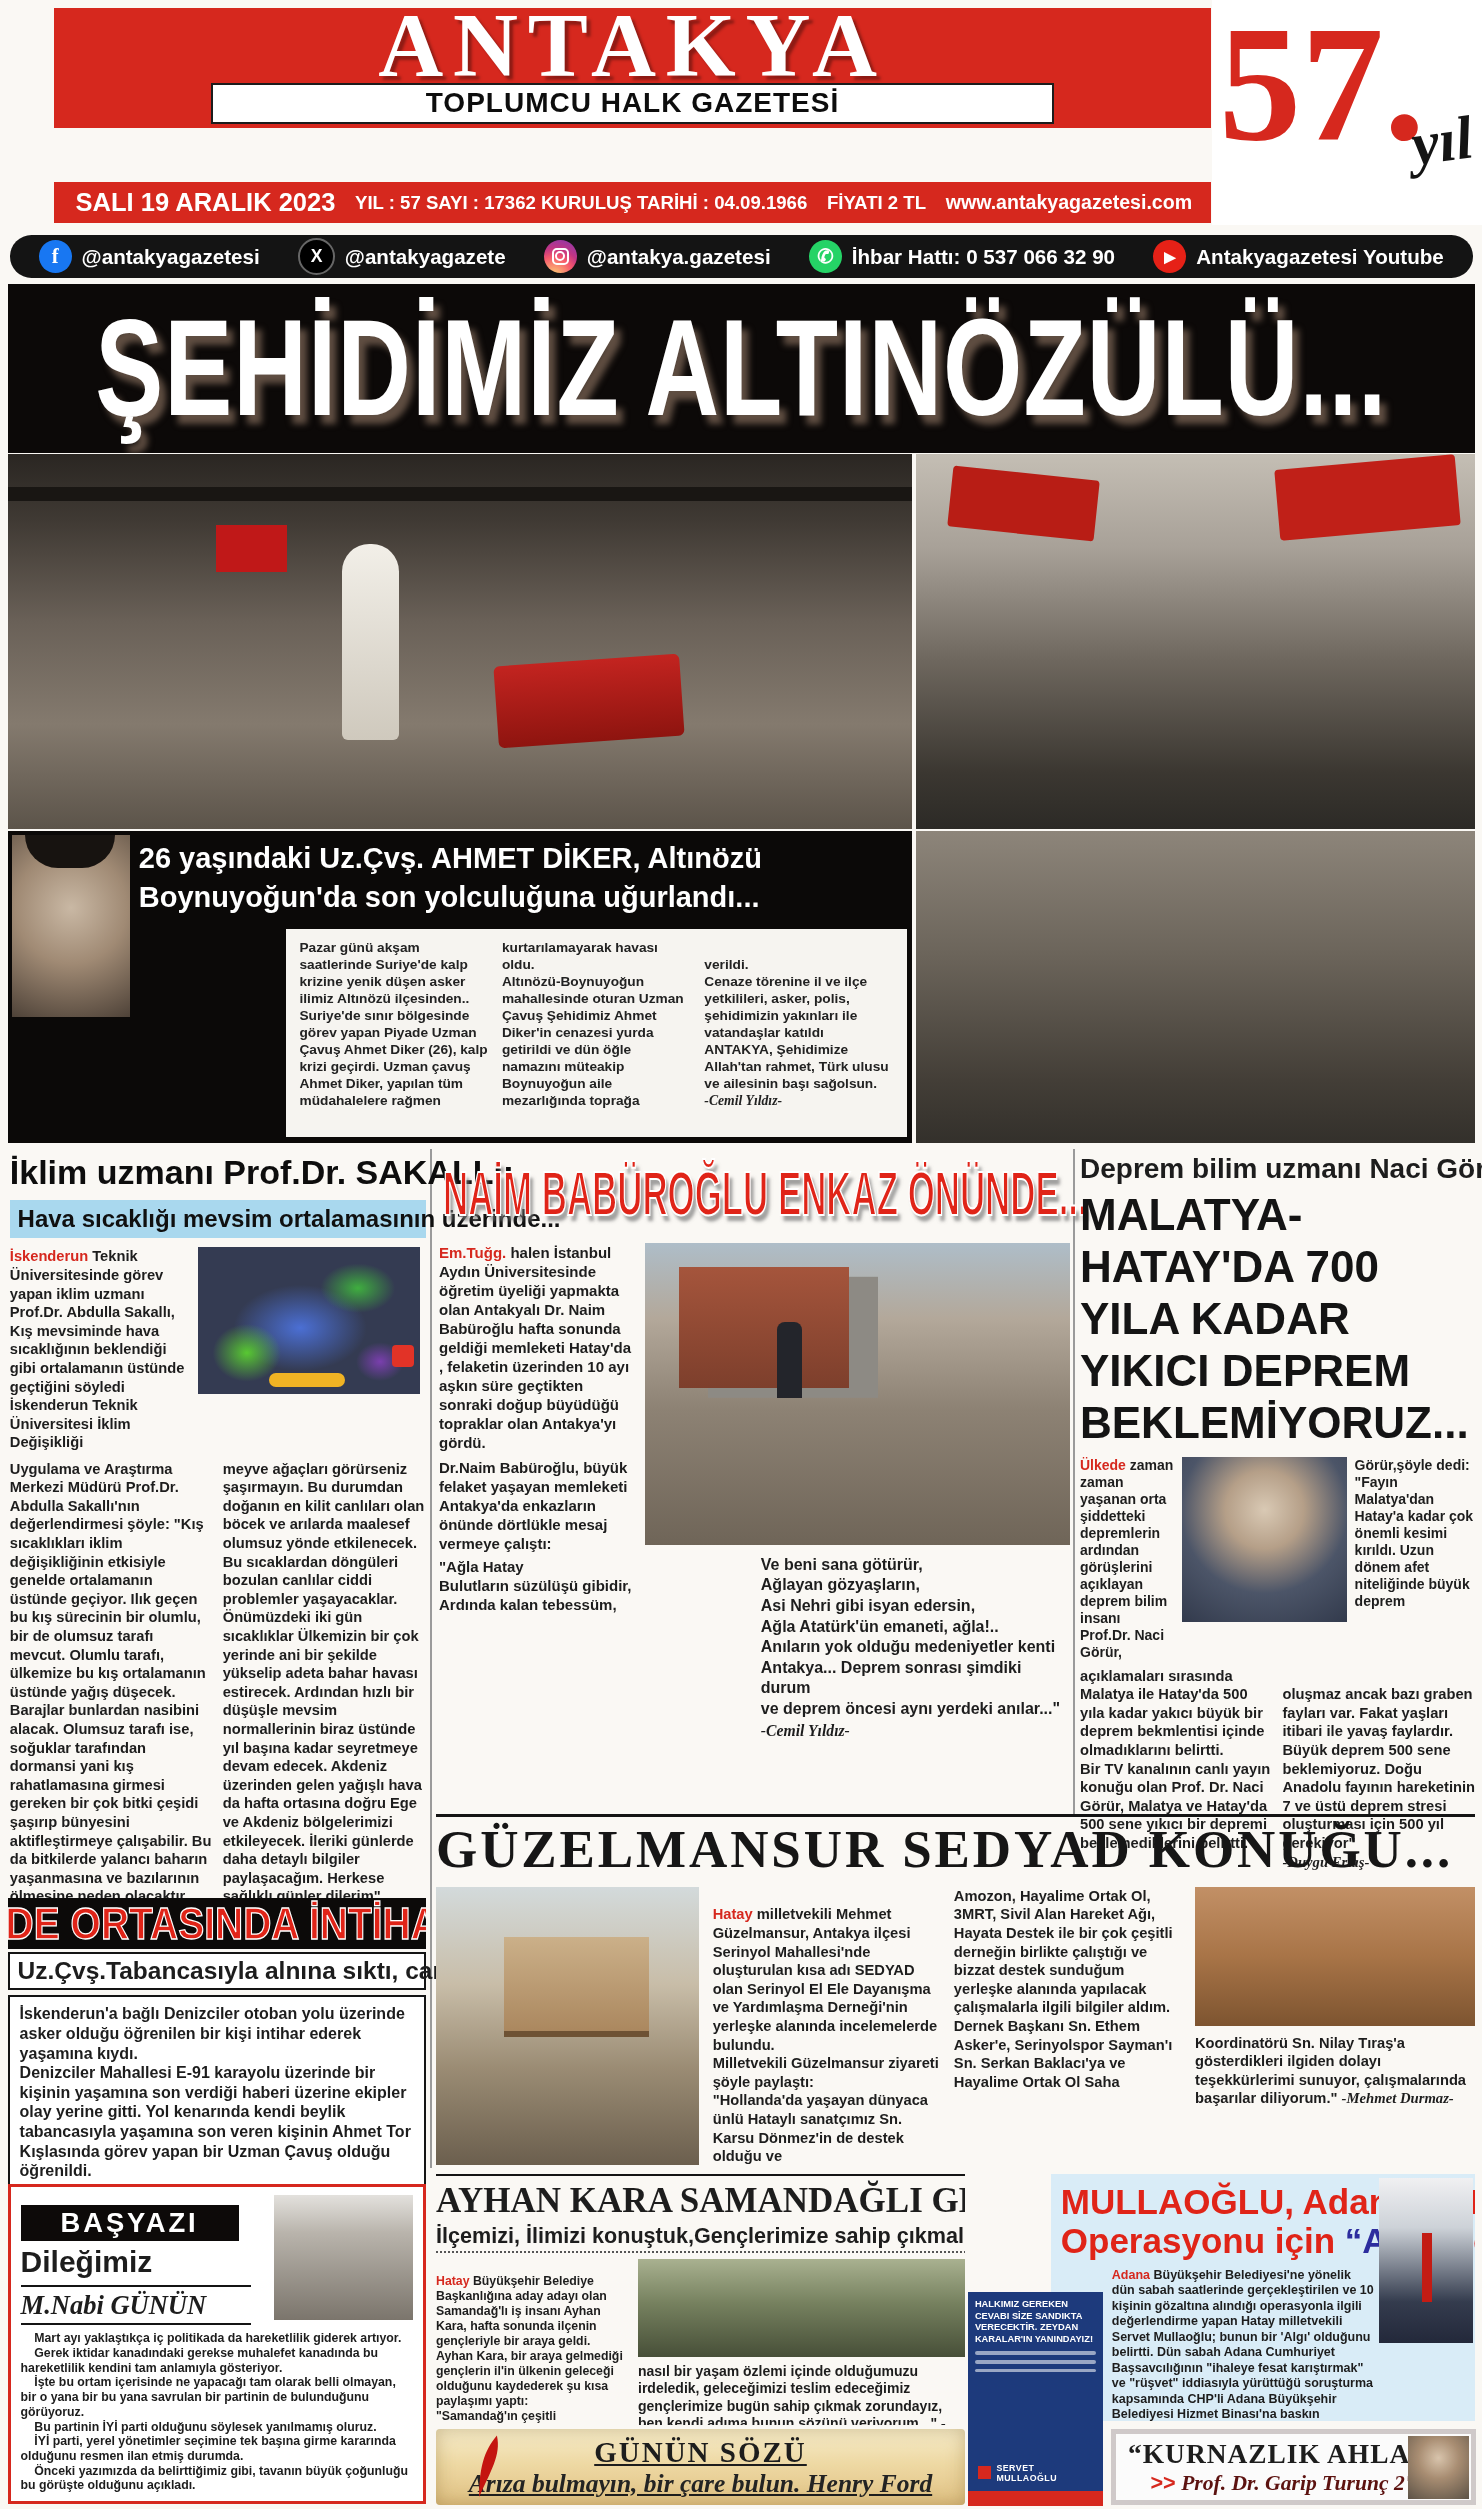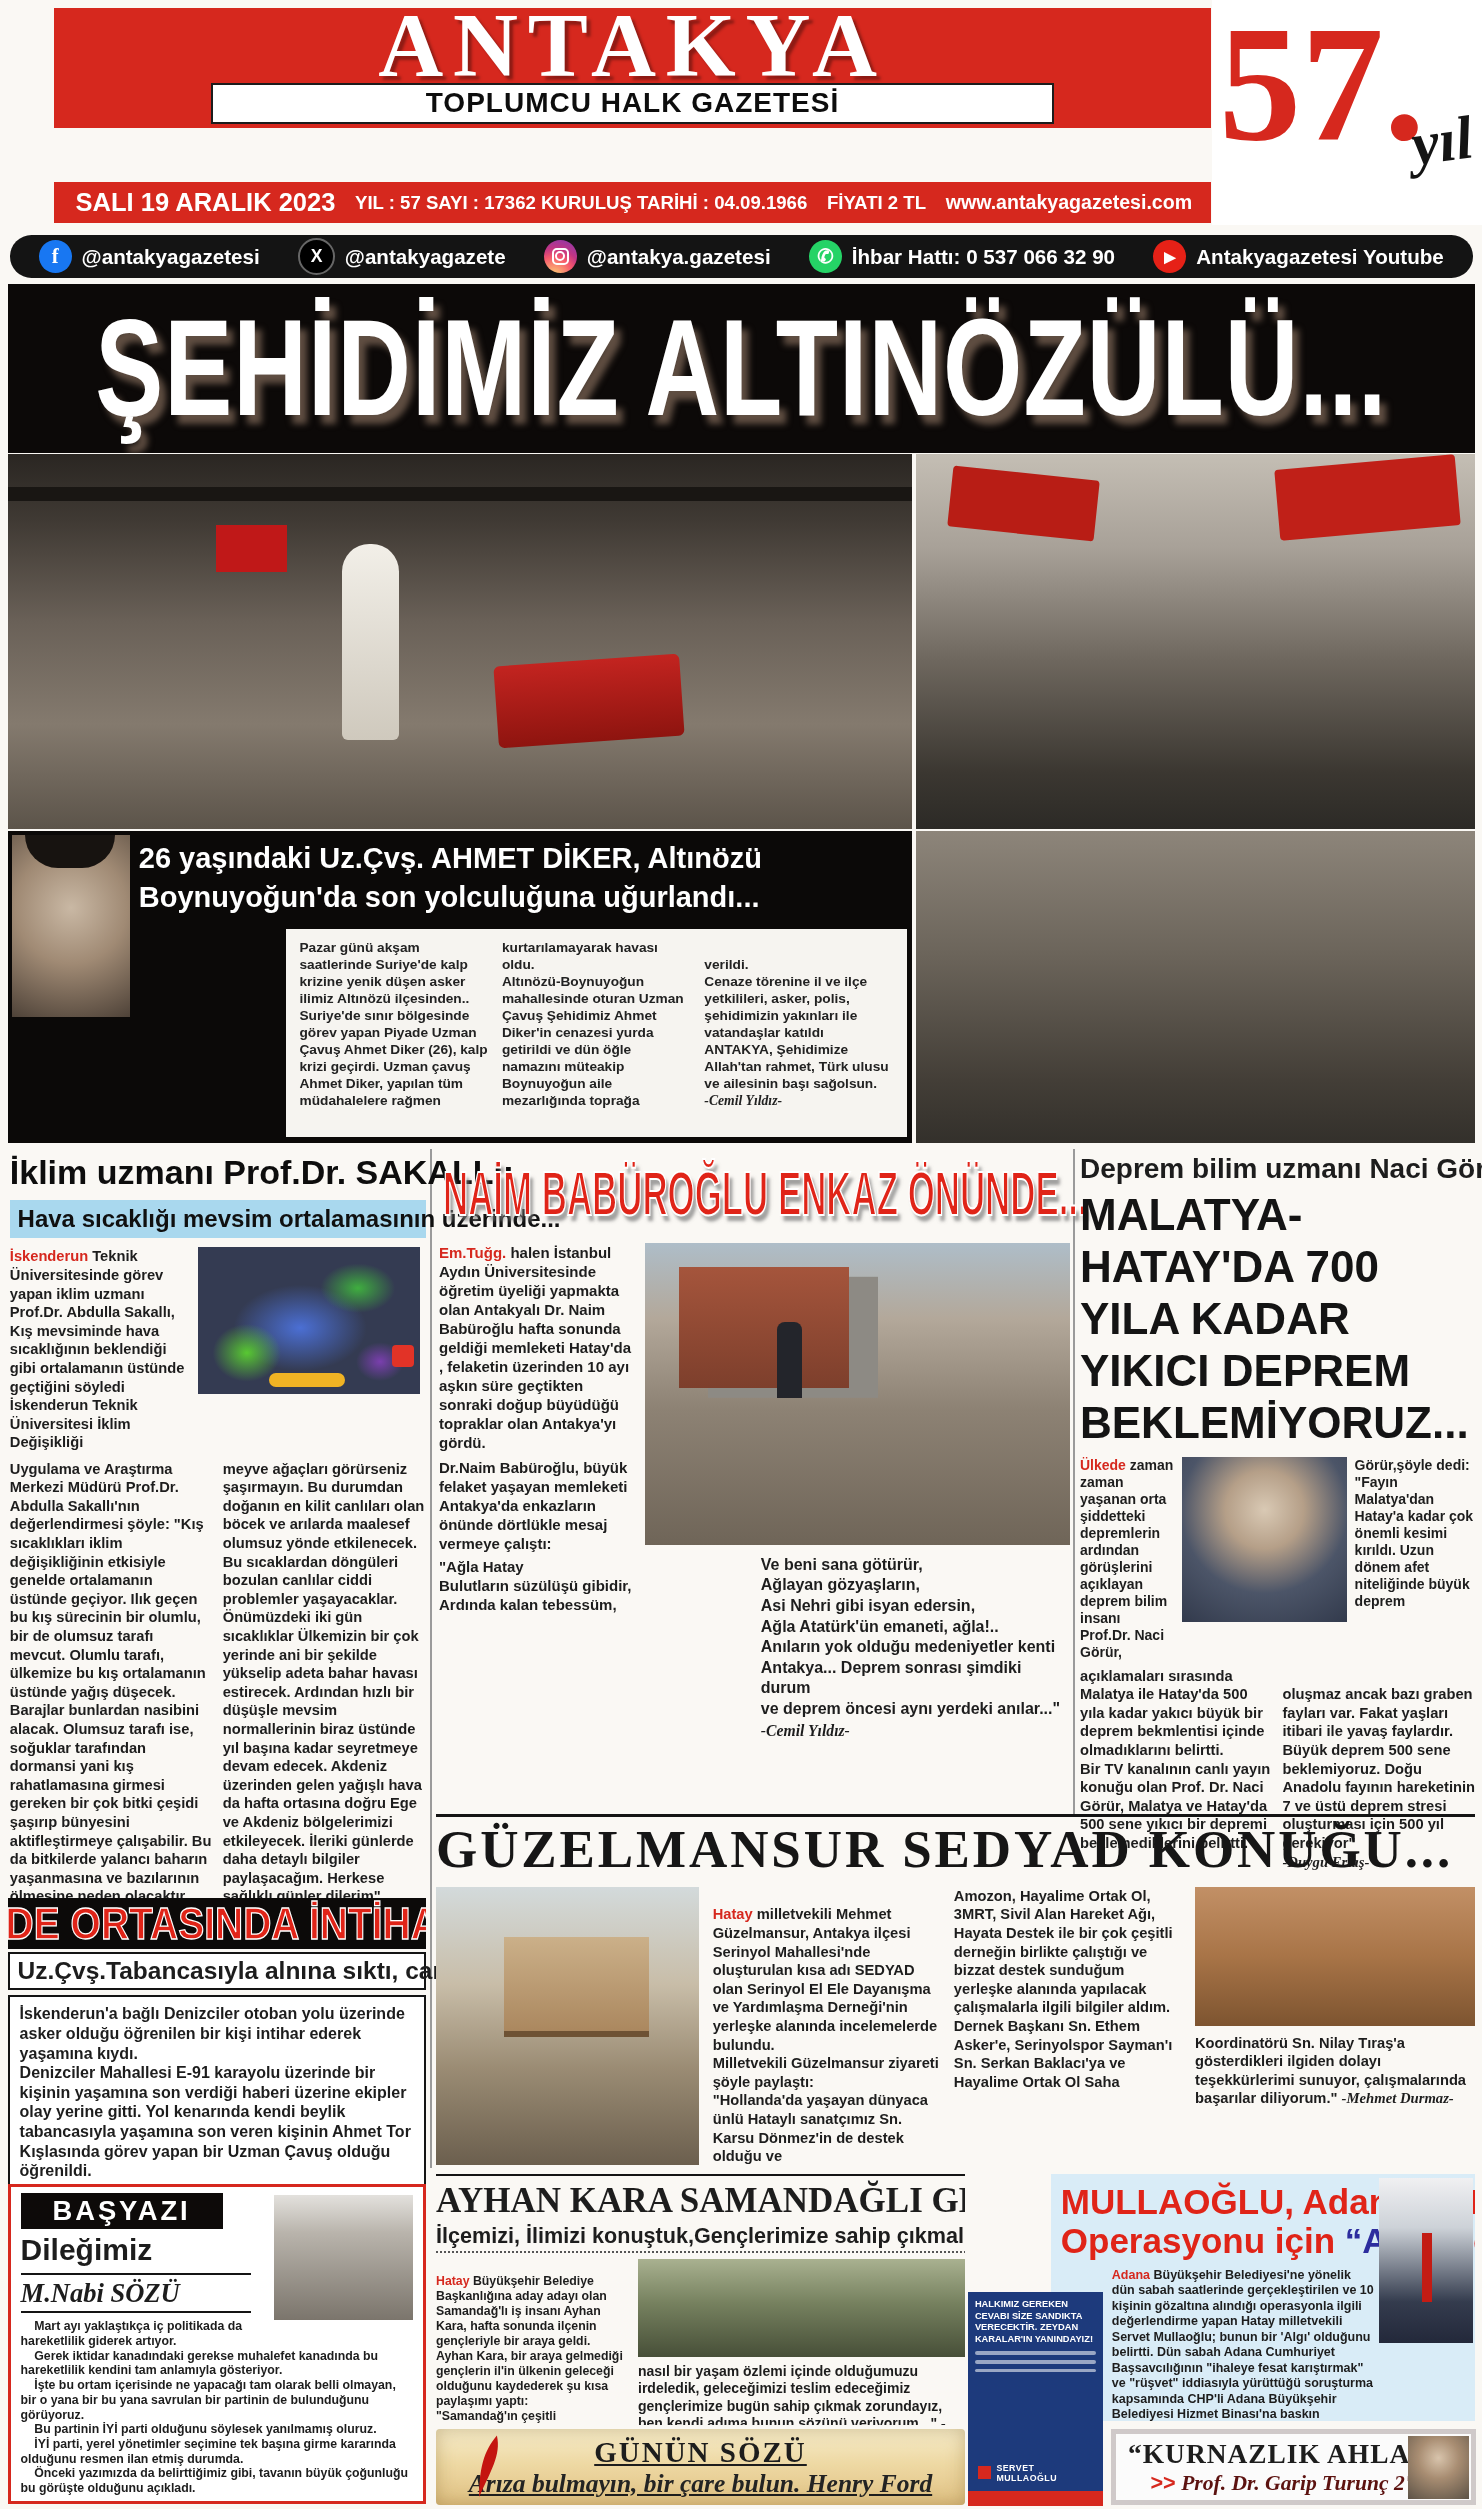--- a/index.html
+++ b/index.html
@@ -131,21 +131,21 @@
     -webkit-text-stroke:1.1px #fff;transform:scaleY(1.15);white-space:nowrap;}
   .sui-sub{border:2.9px solid #141414;background:#fff;margin-top:2.9px;padding:2.9px 7.8px;
     font-size:24.5px;font-weight:800;white-space:nowrap;}
   .sui-body{border:2.9px solid #141414;background:#fff;margin-top:4.9px;padding:7.8px 9.8px;
     font-size:16px;line-height:19.6px;font-weight:700;white-space:pre-line;}
 
   
   .basyazi{position:absolute;left:7.8px;top:2184px;width:418px;height:320px;border:3.9px solid #d6281e;
     background:#fff;box-sizing:border-box;padding:5.9px 9.8px;overflow:hidden;}
   .bas-label{display:inline-block;background:#0d0a09;color:#fff;font-size:27.4px;font-weight:900;
-    padding:2px 32px;letter-spacing:2.9px;}
+    padding:2px 40px;letter-spacing:2.9px;margin-top:12px;}
   .bas-photo{float:right;width:139px;height:125px;margin:2px 0 5.9px 9.8px;
     background:linear-gradient(180deg,#e3e1dd 0%,#b9b4ac 30%,#7b756c 100%);}
   .bas-title{font-size:30px;font-weight:800;margin-top:3.9px;}
   .bas-author{font-family:"Liberation Serif",serif;font-style:italic;font-weight:700;font-size:26.5px;
     border-top:2.9px solid #141414;border-bottom:2.9px solid #141414;padding:2.9px 0;margin:5.9px 0;width:230px;}
   .bas-body{font-size:12.3px;line-height:14.7px;font-weight:700;white-space:pre-wrap;}
 
   
   .guzel{position:absolute;left:436px;top:1819px;width:1039px;}
   .guzel-head{font-family:"Liberation Serif",serif;font-size:53px;font-weight:700;letter-spacing:2.9px;
@@ -365,21 +365,21 @@
     </div>
     <div class="sui-sub">Uz.Çvş.Tabancasıyla alnına sıktı, can verdi...</div>
     <div class="sui-body">İskenderun'a bağlı Denizciler otoban yolu üzerinde asker  olduğu öğrenilen bir kişi intihar ederek yaşamına kıydı.
 Denizciler Mahallesi E-91 karayolu üzerinde bir kişinin yaşamına son verdiği haberi üzerine ekipler olay yerine gitti. Yol kenarında kendi beylik tabancasıyla yaşamına son veren kişinin Ahmet Tor Kışlasında görev yapan bir Uzman Çavuş olduğu öğrenildi.</div>
   </div>
 
   <div class="basyazi">
     <span class="bas-label">BAŞYAZI</span>
     <div class="bas-photo"></div>
     <div class="bas-title">Dileğimiz</div>
-    <div class="bas-author byline">M.Nabi SÖZÜ</div>
+    <div class="bas-author byline">M.Nabi GÜNÜN</div>
     <div class="bas-body">    Mart ayı yaklaştıkça iç politikada da hareketlilik giderek artıyor.
     Gerek iktidar kanadındaki gerekse muhalefet kanadında bu hareketlilik kendini tam anlamıyla gösteriyor.
     İşte bu ortam içerisinde ne yapacağı tam olarak belli olmayan, bir o yana bir bu yana savrulan bir partinin de bulunduğunu görüyoruz.
     Bu partinin İYİ parti olduğunu söylesek yanılmamış oluruz.
     İYİ parti, yerel yönetimler seçimine tek başına girme kararında olduğunu resmen ilan etmiş durumda.
     Önceki yazımızda da belirttiğimiz gibi, tavanın büyük çoğunluğu bu görüşte olduğunu açıkladı.</div>
   </div>
 
   <div class="guzel">
     <div class="guzel-head">GÜZELMANSUR SEDYAD KONUĞU...</div>

